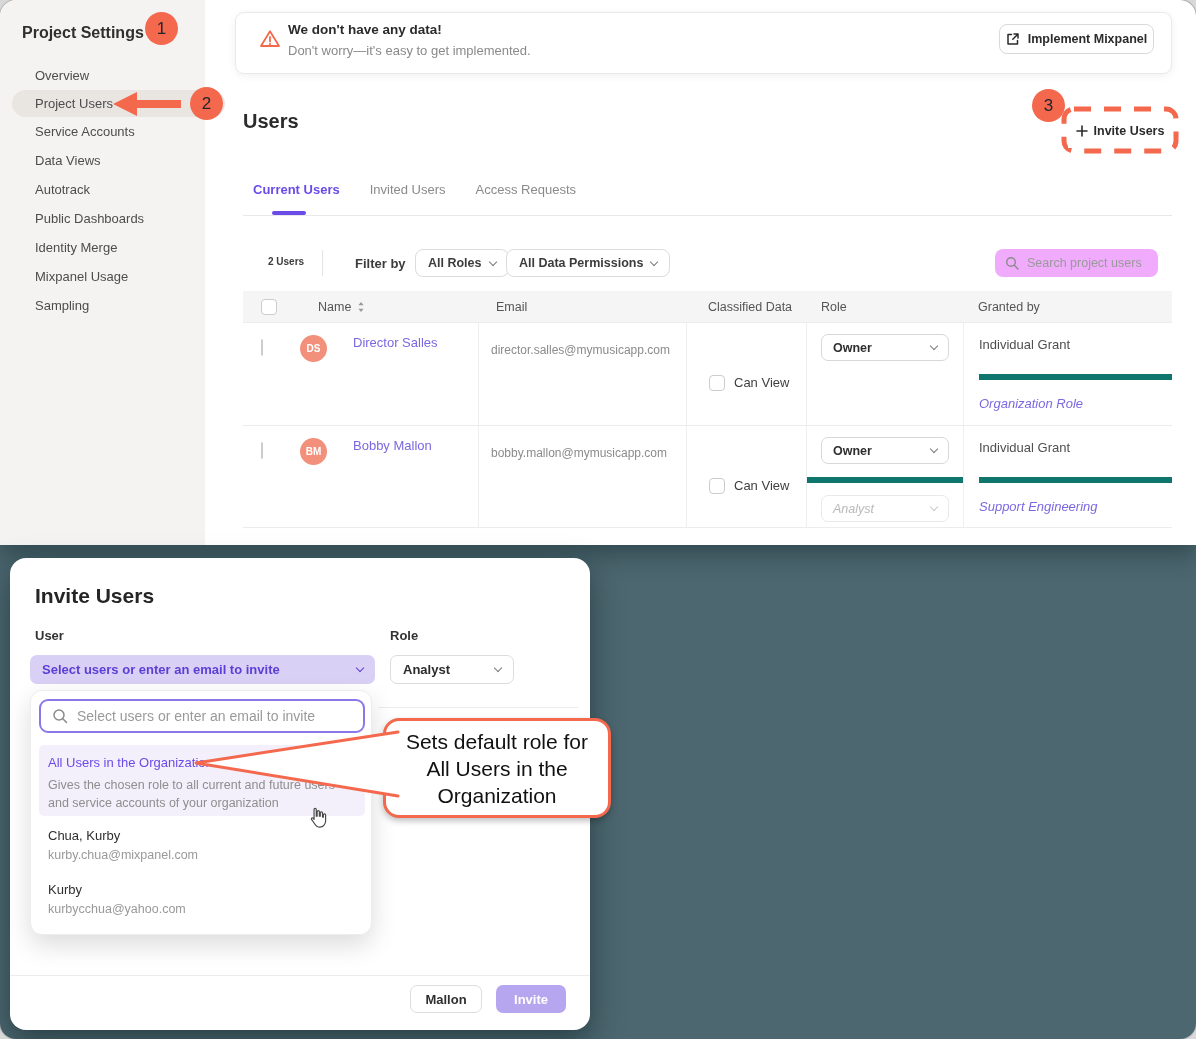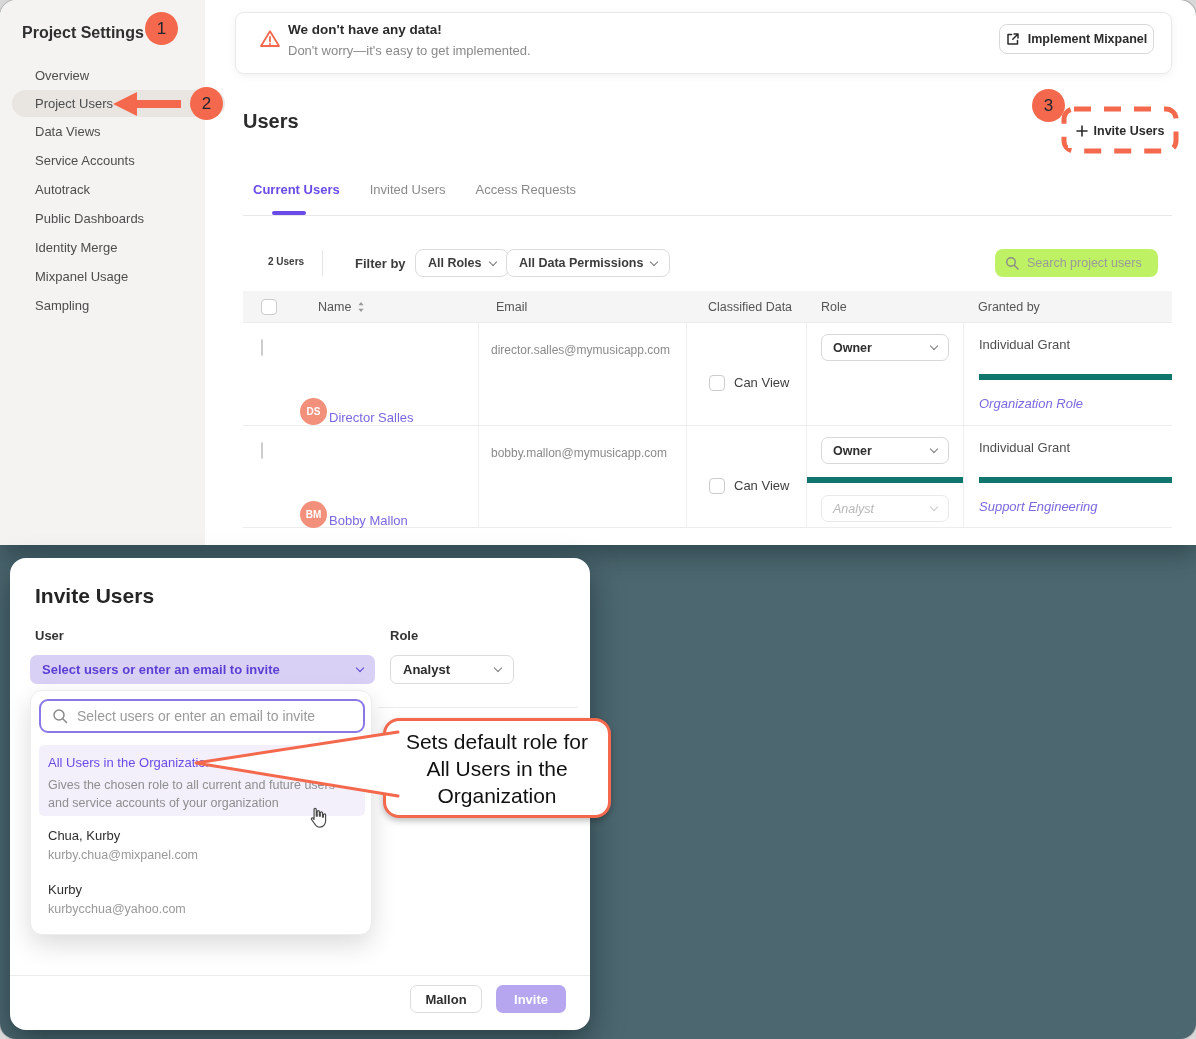--- a/index.html
+++ b/index.html
@@ -59,34 +59,34 @@
   .tb-count { position:absolute; left:268px; top:256px; font-size:10px; font-weight:bold; color:#3c3c3c; }
   .tb-vdiv { position:absolute; left:322px; top:250px; width:1px; height:26px; background:#e4e4e4; }
   .tb-filterby { position:absolute; left:355px; top:256px; font-size:13px; font-weight:bold; color:#3c3c3c; }
   .tb-btn {
     position:absolute; top:249px; height:28px; border:1px solid #dcdcdc; border-radius:8px;
     background:#fff; display:flex; align-items:center; gap:8px; padding:0 12px;
     font-size:12.5px; font-weight:bold; color:#3c3c3c; cursor:pointer;
   }
   .search-box {
     position:absolute; left:995px; top:249px; width:163px; height:28px;
-    background:#bef264; border-radius:8px; display:flex; align-items:center; gap:8px; padding:0 10px;
+    background:#f0abfc; border-radius:8px; display:flex; align-items:center; gap:8px; padding:0 10px;
   }
   .search-box input { border:none; outline:none; background:transparent; font-size:12.5px; color:#6b6b6b; width:120px; font-family:"Liberation Sans",sans-serif; }
   .search-box input::placeholder { color:#9a9a9a; }
   
   .tbl { position:absolute; left:243px; top:291px; width:929px; font-size:13px; }
   .tbl-head { display:grid; grid-template-columns:57px 178px 208px 120px 157px 209px; height:31px; background:#f5f5f5; align-items:center; color:#555; font-size:12.5px; }
   .tbl-row { display:grid; grid-template-columns:57px 178px 208px 120px 157px 209px; height:103px; border-top:1px solid #ececec; }
   .tbl-row:last-child { border-bottom:1px solid #ececec; }
   .cell { padding-top:14px; }
   .cell.vline { border-left:1px solid #efefef; }
   .cb { width:16px; height:16px; border:1.5px solid #cccccc; border-radius:4px; background:#fff; cursor:pointer; flex:none; }
   .cbcell { padding-left:18px; padding-top:17px; }
-  .namecell { display:flex; align-items:flex-end; gap:2px; padding-top:12px; }
+  .namecell { display:flex; align-items:flex-start; gap:26px; padding-top:12px; }
   .avatar { width:27px; height:27px; border-radius:50%; background:#F2907B; color:#fff; font-size:10px; font-weight:bold; display:flex; align-items:center; justify-content:center; }
   .plink { color:#7b68e0; cursor:pointer; }
   .emailcell { font-size:12px; color:#8b8b8b; padding-left:12px; padding-top:20px; }
   .canview { display:flex; align-items:center; gap:9px; padding-left:22px; padding-top:17px; color:#3f3f3f; }
   .role-dd {
     width:128px; height:27px; margin-left:14px; border:1px solid #d8d8d8; border-radius:7px; background:#fff;
     display:flex; align-items:center; justify-content:space-between; padding:0 11px;
     font-size:12.5px; font-weight:bold; color:#2f2f2f; cursor:pointer;
   }
   .role-dd.disabled { border-color:#e9e9e9; color:#b9b9b9; font-weight:normal; cursor:default; }
@@ -169,24 +169,24 @@
     <div class="sidebar">
       <div class="sidebar-title">Project Settings</div>
       <div class="nav">
         <div class="nav-item">
             <span>Overview</span>
           </div>
         <div class="nav-item active">
             <span>Project Users</span>
           </div>
         <div class="nav-item">
+            <span>Service Accounts</span>
+          </div>
+        <div class="nav-item">
             <span>Data Views</span>
-          </div>
-        <div class="nav-item">
-            <span>Service Accounts</span>
           </div>
         <div class="nav-item">
             <span>Autotrack</span>
           </div>
         <div class="nav-item">
             <span>Public Dashboards</span>
           </div>
         <div class="nav-item">
             <span>Identity Merge</span>
           </div>

